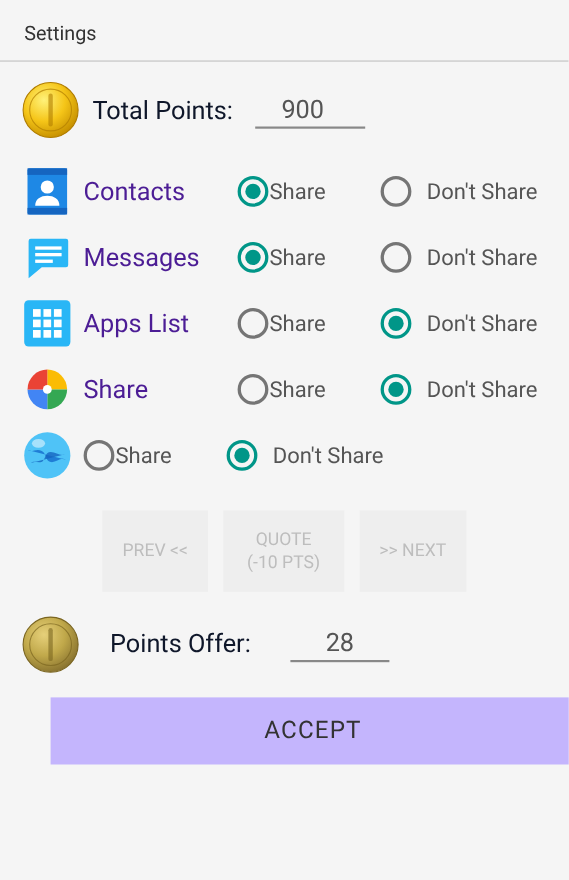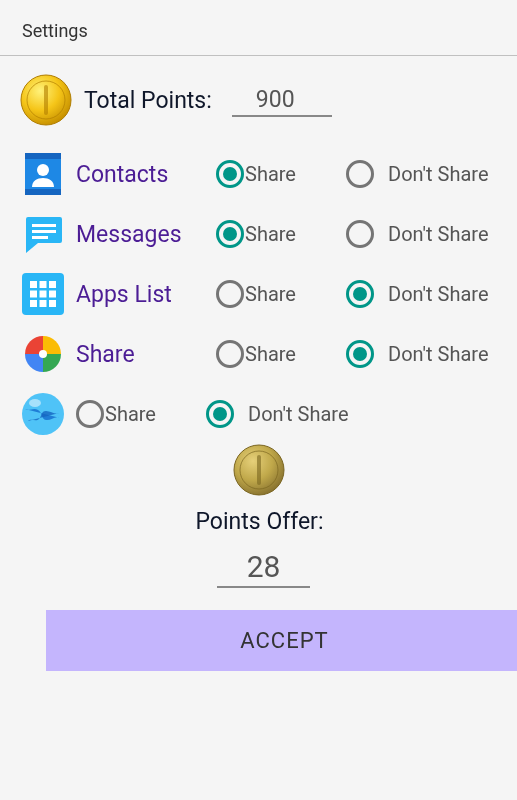--- a/index.html
+++ b/index.html
@@ -119,38 +119,37 @@
     cursor: pointer;
     text-align: center;
     line-height: 1.3;
   }
   .quote-btn {
     min-width: 110px;
   }
   .offer-row {
     display: flex;
     align-items: center;
-    gap: 12px;
+    gap: 26px;
     margin-bottom: 22px;
-    flex-direction: column;
   }
   .accept-btn {
     width: 100%;
     background: #c4b5fd;
     border: none;
     padding: 18px;
     font-size: 22px;
     color: #333;
     letter-spacing: 1px;
     cursor: pointer;
     font-family: inherit;
     margin-left: 26px;
   }
   .offer-value {
-    font-size: 30px;
+    font-size: 23px;
     color: #555;
     border-bottom: 2px solid #888;
     padding: 2px 30px 2px 30px;
     margin-left: 10px;
     min-width: 90px;
     text-align: center;
   }
 </style>
 </head>
 <body>
@@ -276,20 +275,28 @@
       <div class="radio"></div>
       <span class="radio-label">Share</span>
     </div>
     <div class="radio-wrap-dont">
       <div class="radio selected"></div>
       <span class="radio-label">Don't Share</span>
     </div>
   </div>
 
   
+  <div class="button-row">
+    <button class="nav-btn">PREV &lt;&lt;</button>
+    <button class="nav-btn quote-btn">
+      <span>QUOTE</span><br>
+      <span>(-10 PTS)</span>
+    </button>
+    <button class="nav-btn">&gt;&gt; NEXT</button>
+  </div>
 
   
   <div class="offer-row">
     <svg class="coin" viewBox="0 0 52 52">
       <defs>
         <radialGradient id="cg2" cx="38%" cy="32%" r="70%">
           <stop offset="0%" stop-color="#e6d07a"></stop>
           <stop offset="55%" stop-color="#c0a84a"></stop>
           <stop offset="100%" stop-color="#8a7430"></stop>
         </radialGradient>

